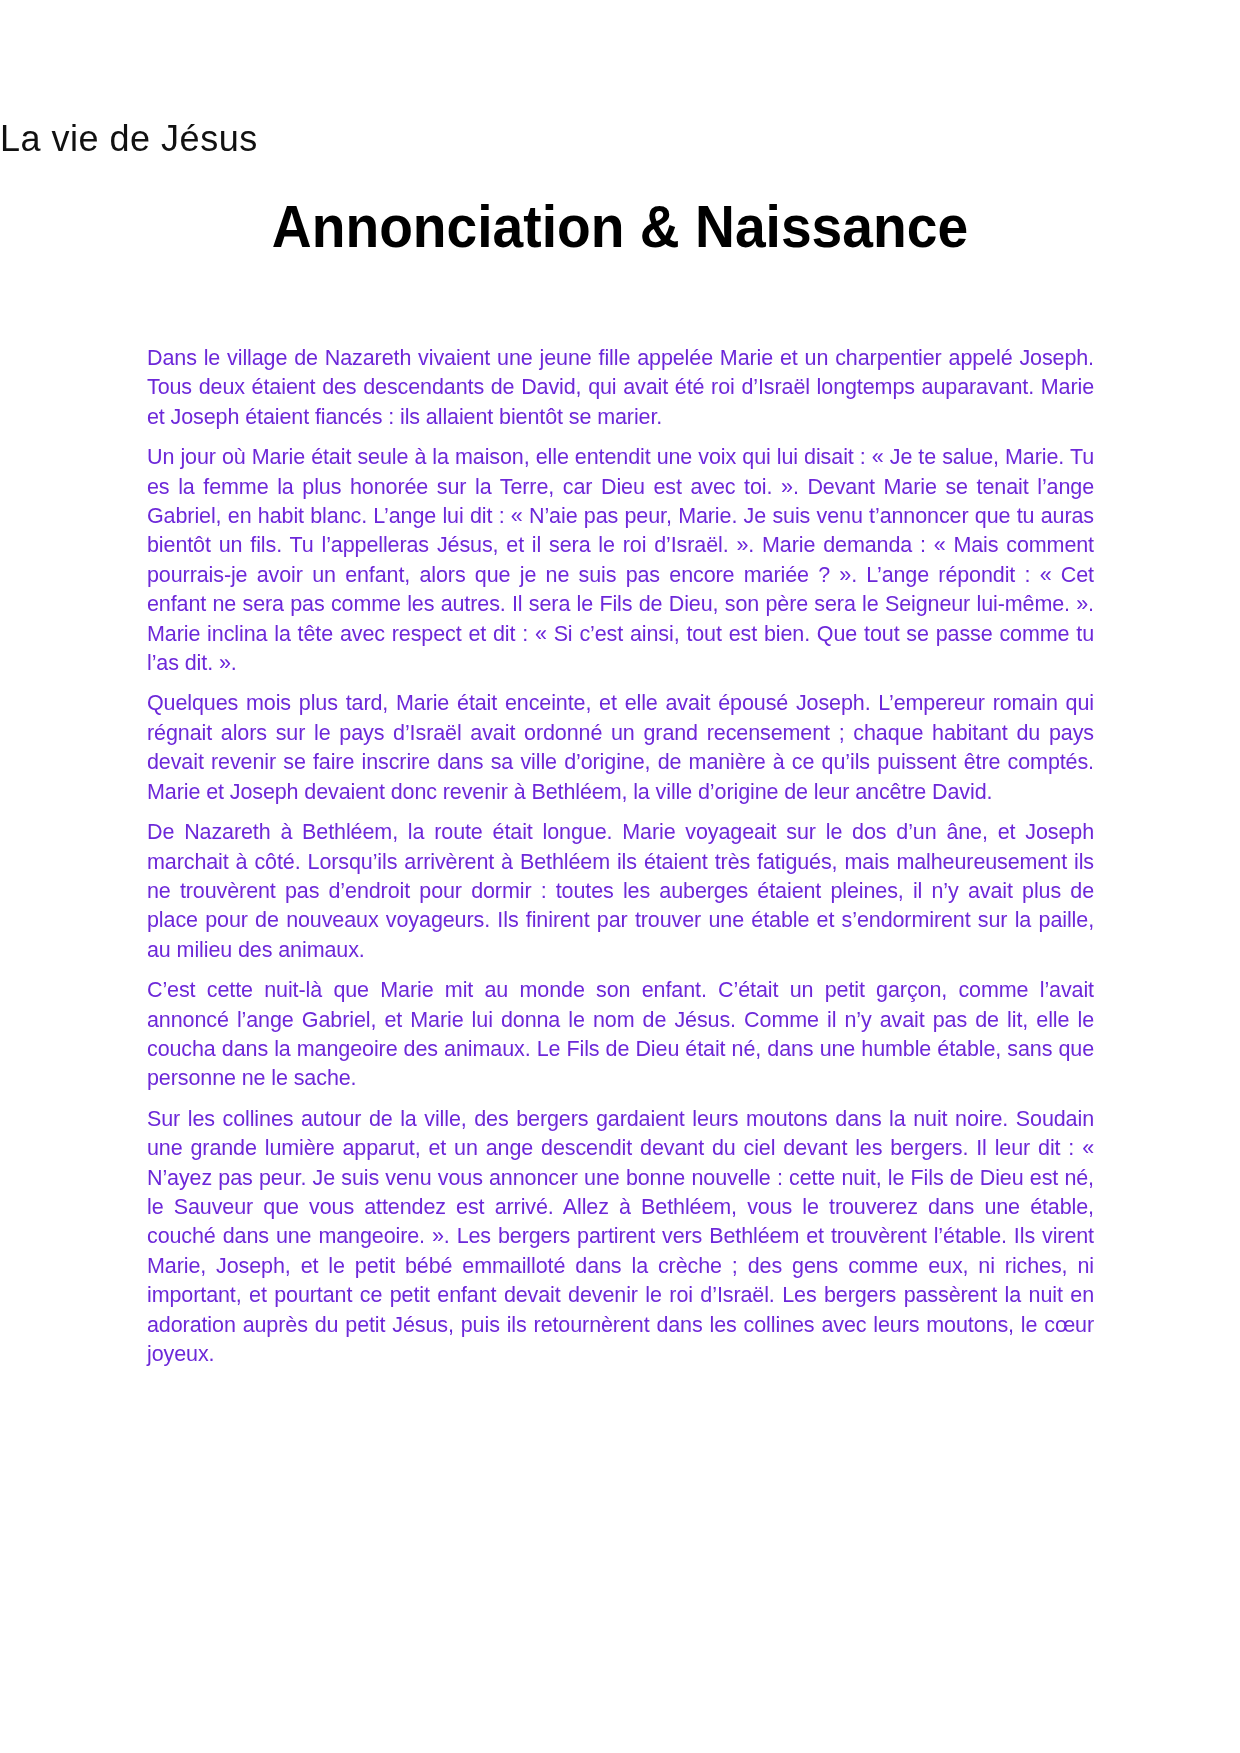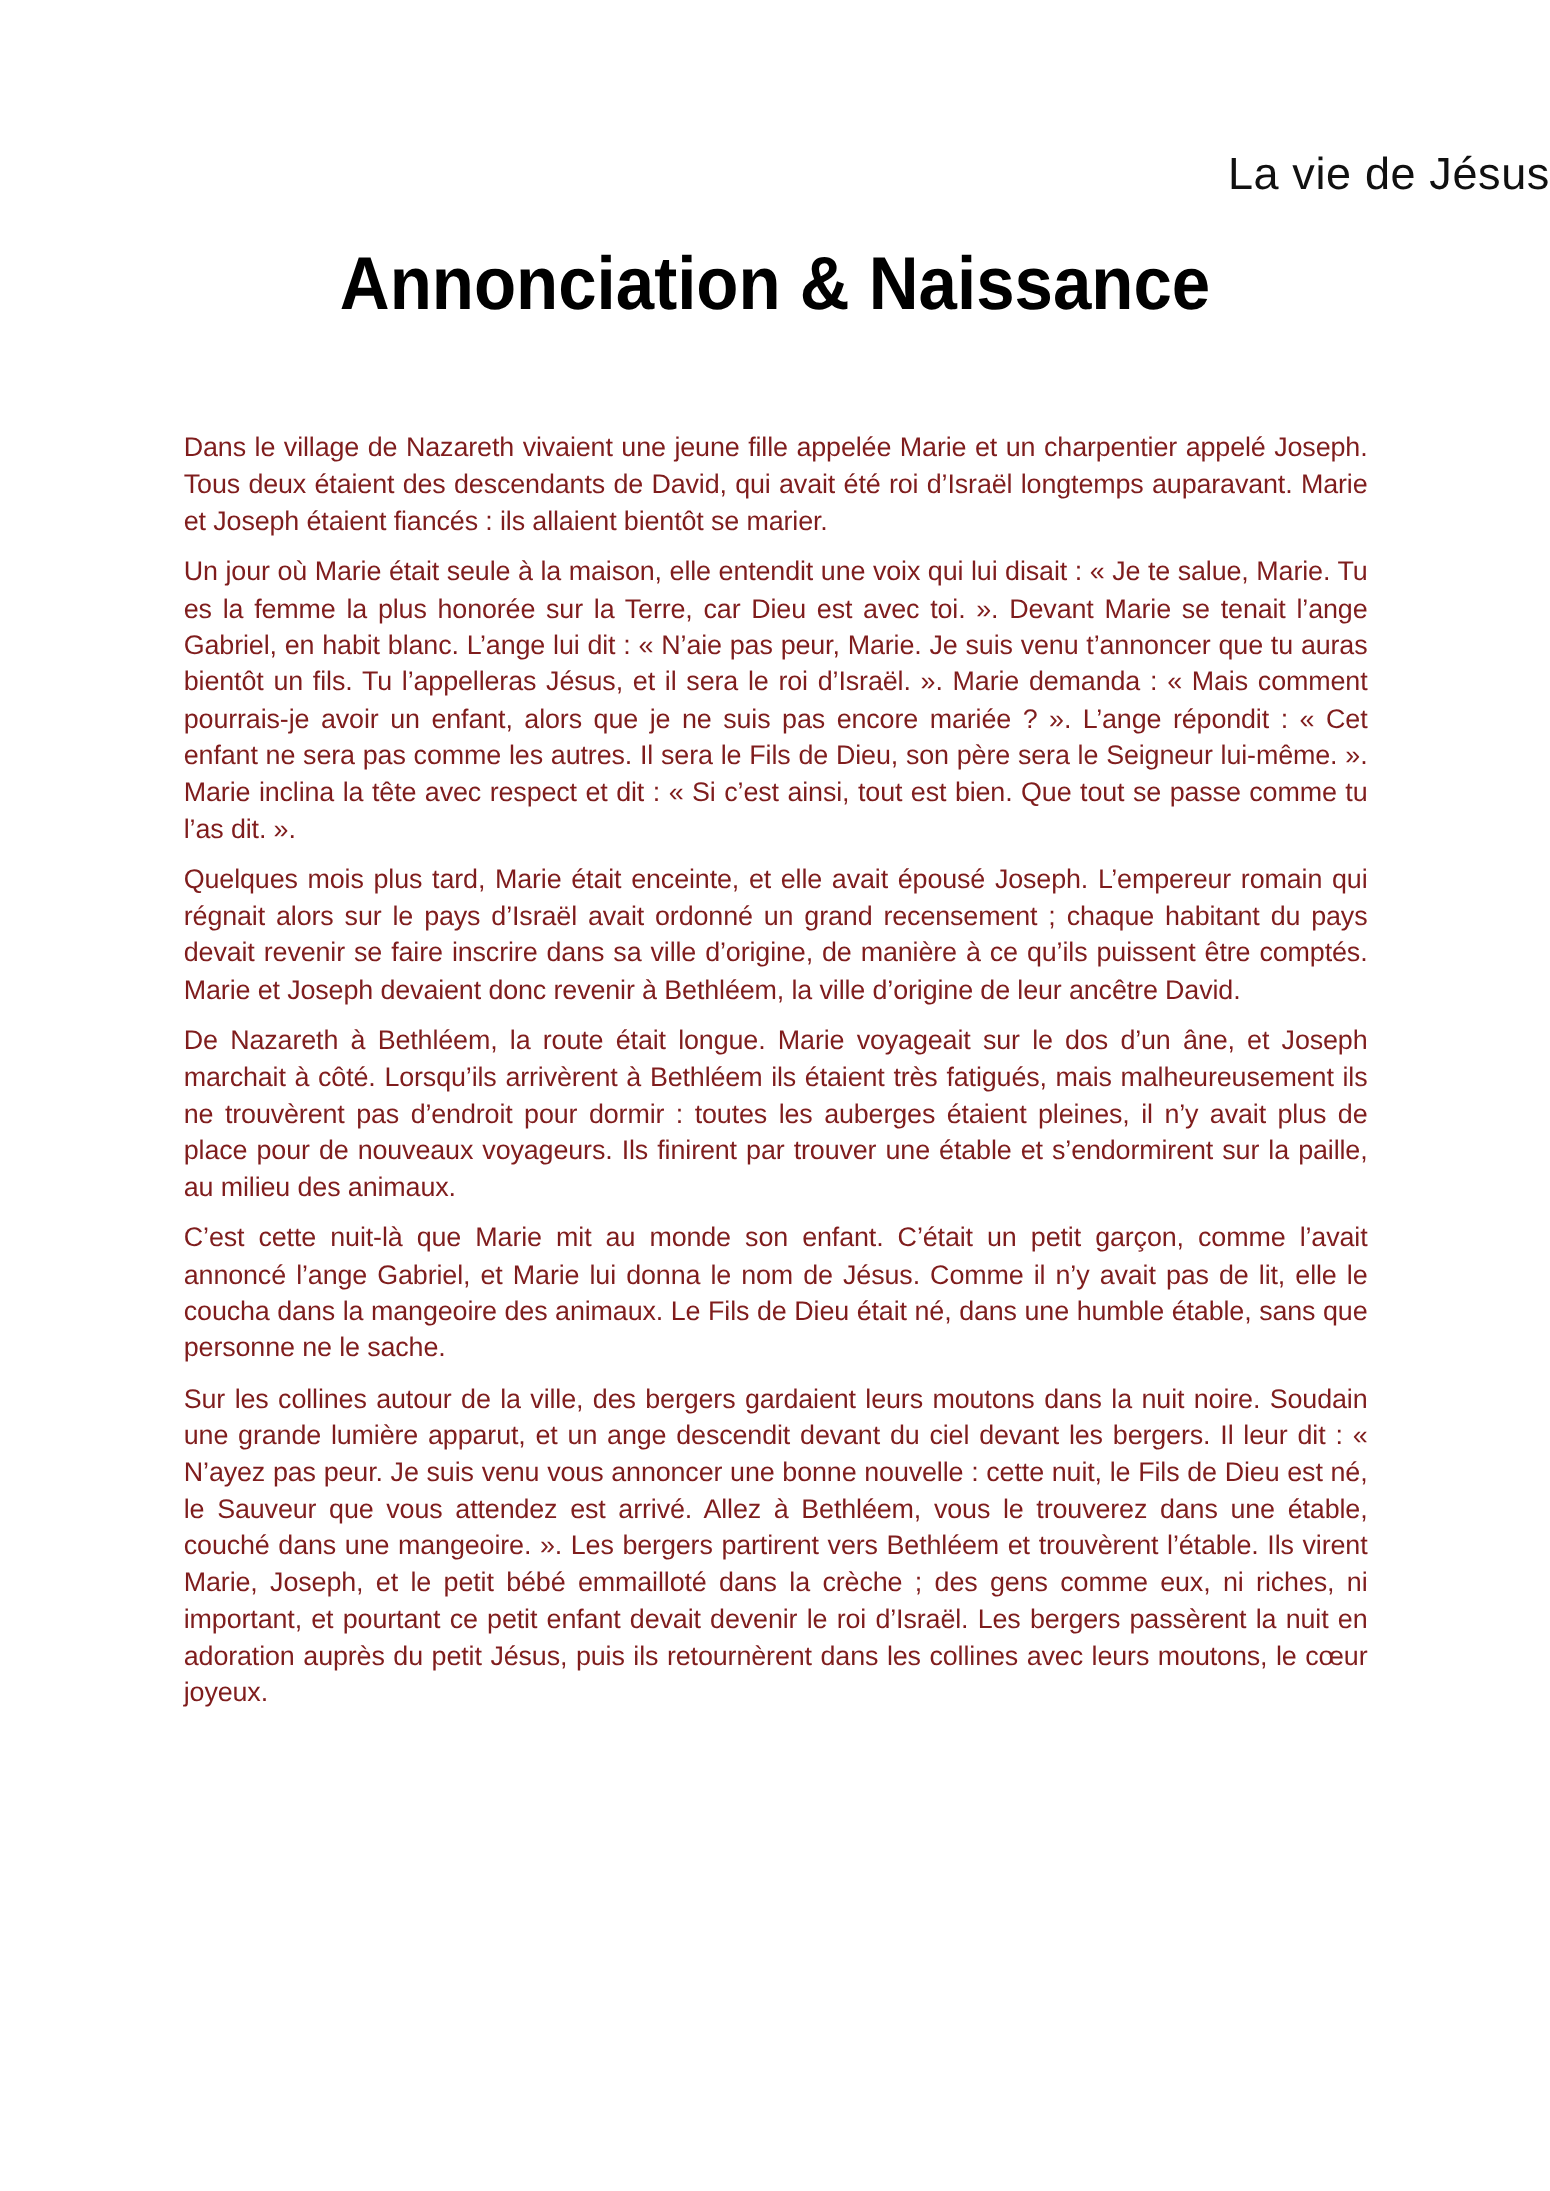--- a/index.html
+++ b/index.html
@@ -21,21 +21,21 @@
       top: 0;
       width: 1240px;
       height: 1753px;
       background: #ffffff;
     }
     .subtitle {
       position: absolute;
       top: 118px;
       left: 0;
       width: 1240px;
-      text-align: right;
+      text-align: left;
       font-family: "Liberation Sans", sans-serif;
       font-size: 36px;
       font-weight: normal;
       letter-spacing: 0.5px;
       color: #111111;
       margin: 0;
     }
     .title {
       position: absolute;
       top: 192px;
@@ -56,21 +56,21 @@
       top: 344px;
       left: 147px;
       width: 947px;
     }
     .body-text p {
       margin: 0 0 11px 0;
       font-family: "Liberation Sans", sans-serif;
       font-size: 21.5px;
       line-height: 29.4px;
       text-align: justify;
-      color: #7f1d1d;
+      color: #6d28d9;
       letter-spacing: -0.1px;
     }
   </style>
 </head>
 <body>
 
 <div class="page">
   <h2 class="subtitle">La vie de Jésus</h2>
   <h1 class="title">Annonciation &amp; Naissance</h1>
 

